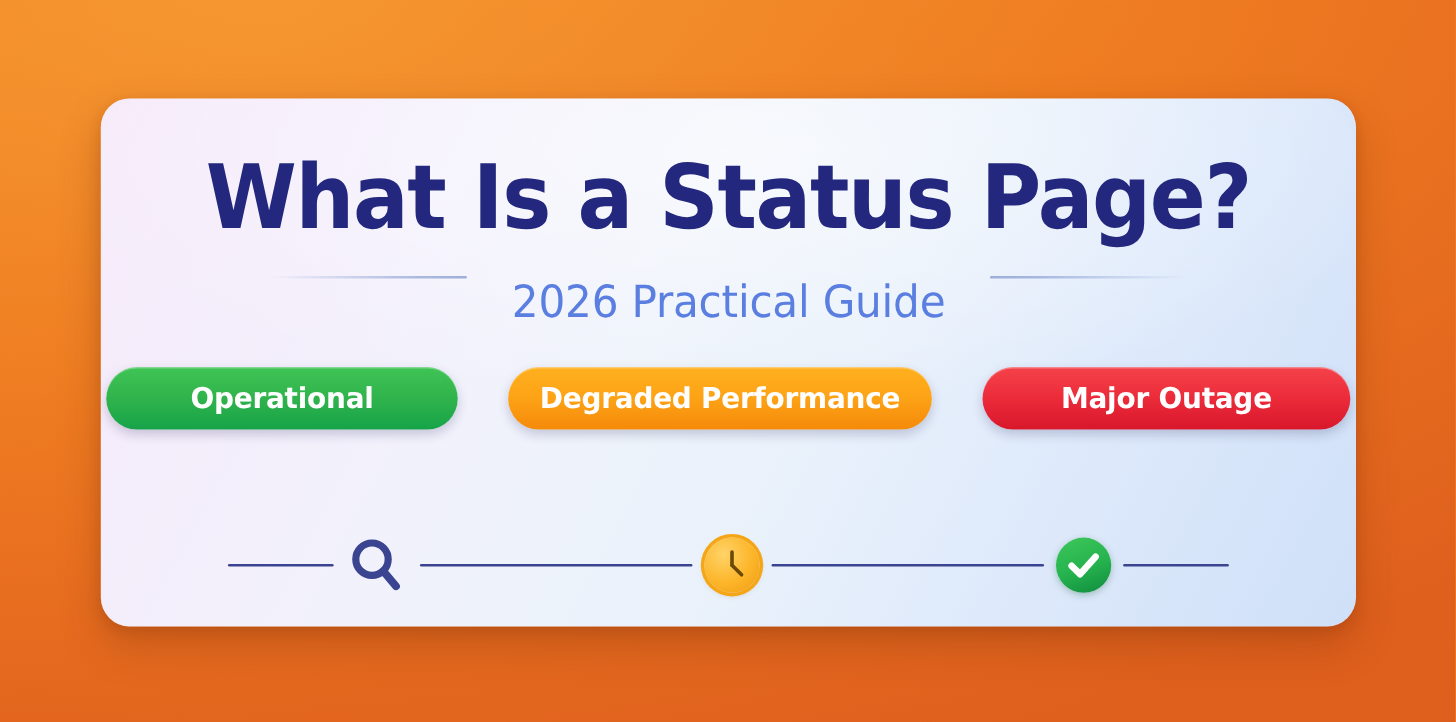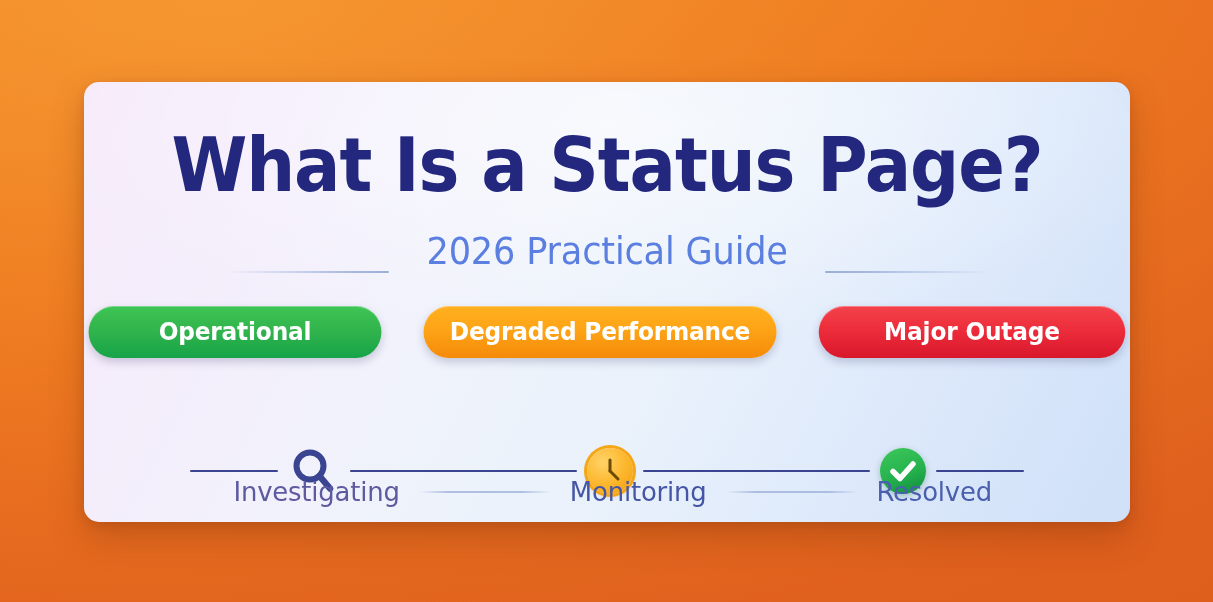--- a/index.html
+++ b/index.html
@@ -31,21 +31,21 @@
     pointer-events: none;
   }
 
   
   #card {
     position: absolute;
     left: 84px;
     top: 82px;
     width: 1046px;
     height: 440px;
-    border-radius: 15px;
+    border-radius: 24px;
     background:
       linear-gradient(118deg,
         #f7ebfa 0%,
         #f4edfb 16%,
         #f2f1fc 30%,
         #eef3fb 44%,
         #e9f1fb 58%,
         #dfeafb 74%,
         #cfe0f8 100%);
     box-shadow:
@@ -86,21 +86,21 @@
     transform: scaleX(0.93);
   }
 
   
   #subtitle-row {
     position: absolute;
     left: 0;
     right: 0;
     top: 148px;
     display: flex;
-    align-items: flex-end;
+    align-items: flex-start;
     justify-content: center;
     gap: 28px;
   }
   .sub-rule {
     height: 2px;
     width: 164px;
     border-radius: 2px;
   }
   .sub-rule.left {
     background: linear-gradient(to right, rgba(150,170,215,0) 0%, rgba(142,163,212,0.72) 75%, rgba(142,163,212,0.85) 100%);
@@ -307,28 +307,19 @@
               <svg viewBox="0 0 46 46" width="46" height="46">
                 <polyline points="13,23.5 20,30.5 33,16" fill="none" stroke="#ffffff" stroke-width="5.5" stroke-linecap="round" stroke-linejoin="round"></polyline>
               </svg>
             </div>
           </div>
 
           <div class="node-gap-r"></div>
           <div class="track-line end"></div>
         </div>
 
-        <div id="timeline-labels">
-          <div class="label-spacer-l"></div>
-          <div class="tl-label investigating">Investigating</div>
-          <div class="label-rule"></div>
-          <div class="tl-label monitoring">Monitoring</div>
-          <div class="label-rule"></div>
-          <div class="tl-label resolved">Resolved</div>
-          <div class="label-spacer-r"></div>
-        </div>
 
       </div>
 
     </div>
   </div>
 
 </div>
 
 </body></html>

